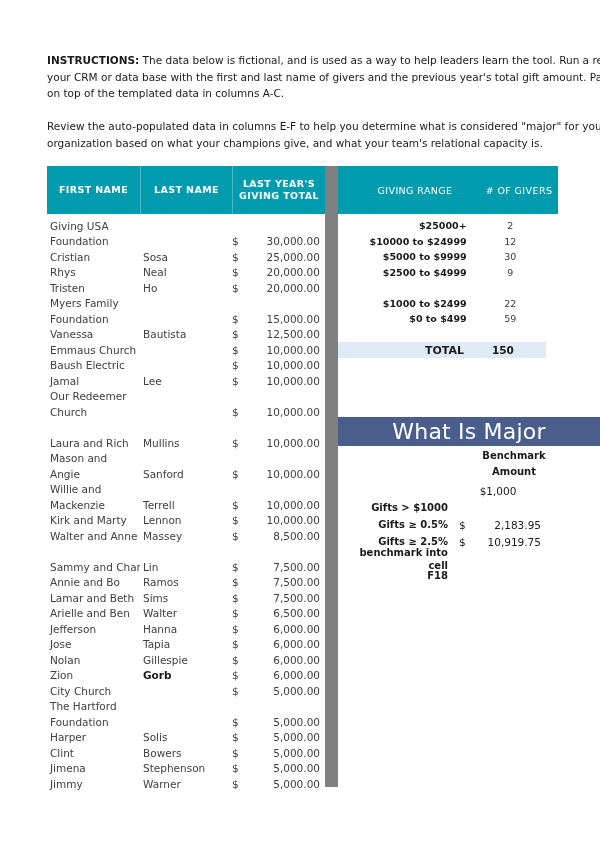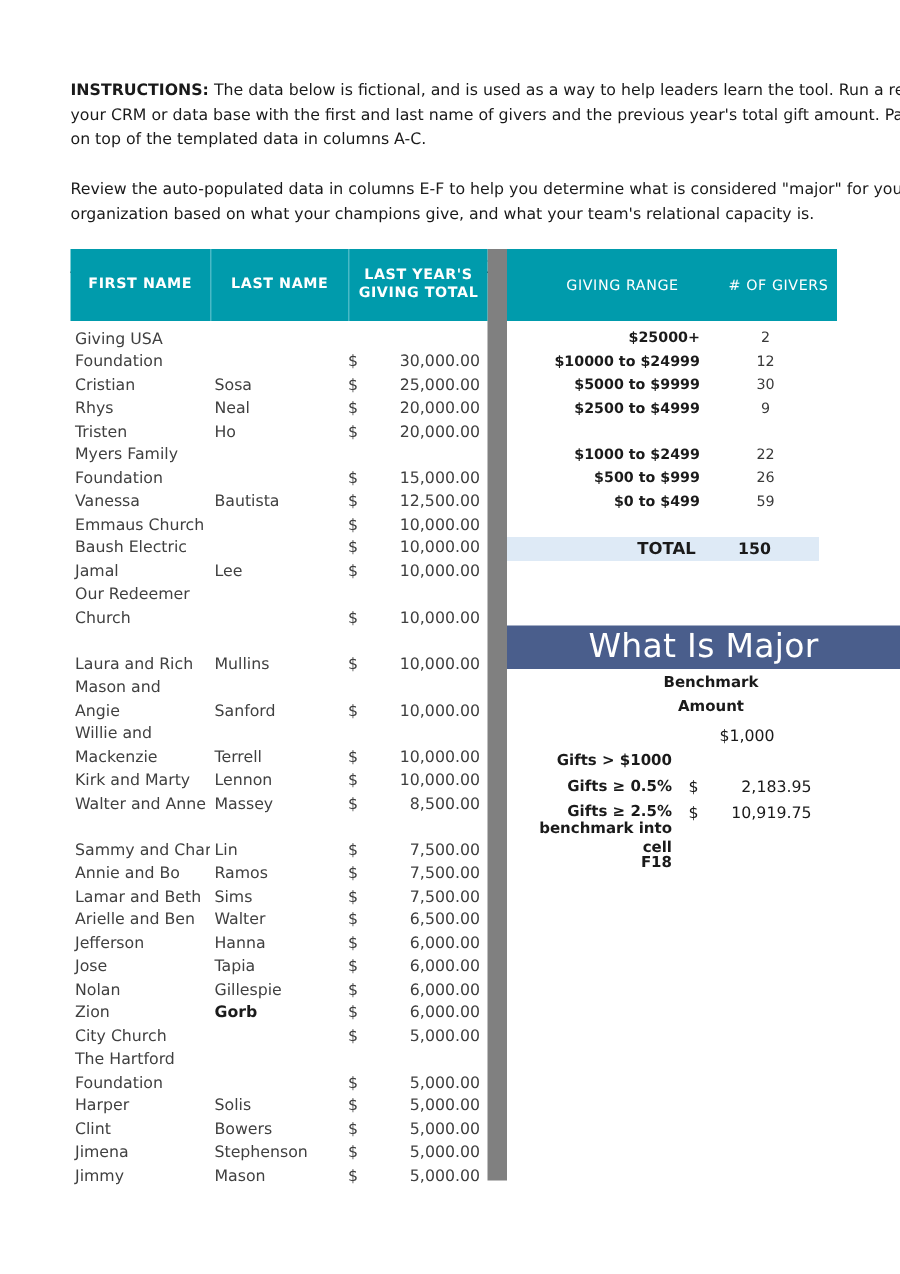--- a/index.html
+++ b/index.html
@@ -174,21 +174,21 @@
     display: flex;
     align-items: center;
     justify-content: center;
     font-size: 22px;
     font-weight: 400;
     letter-spacing: 0.2px;
   }
 
   #benchmark-head {
     position: absolute;
-    left: 428px;
+    left: 468px;
     top: 448px;
     width: 92px;
     text-align: center;
     font-size: 10px;
     font-weight: bold;
     line-height: 15.5px;
     color: #1a1a1a;
   }
 
   #benchmark-rows {
@@ -509,21 +509,21 @@
       <div class="row">
         <div class="c-first">Jimena</div>
         <div class="c-last">Stephenson</div>
         <div class="c-amt">
           <span class="cur">$</span>
           <span class="val">5,000.00</span>
         </div>
       </div>
       <div class="row">
         <div class="c-first">Jimmy</div>
-        <div class="c-last">Mason</div>
+        <div class="c-last">Warner</div>
         <div class="c-amt">
           <span class="cur">$</span>
           <span class="val">5,000.00</span>
         </div>
       </div>
     </div>
 </div>
 
 <div id="right-header">
   <div class="rh-range">GIVING RANGE</div>
@@ -547,24 +547,20 @@
       <div class="r-label">$2500 to $4999</div>
       <div class="r-count">9</div>
     </div>
     <div class="rrow blank">
       <div class="r-label"></div>
       <div class="r-count"></div>
     </div>
     <div class="rrow">
       <div class="r-label">$1000 to $2499</div>
       <div class="r-count">22</div>
-    </div>
-    <div class="rrow">
-      <div class="r-label">$500 to $999</div>
-      <div class="r-count">26</div>
     </div>
     <div class="rrow">
       <div class="r-label">$0 to $499</div>
       <div class="r-count">59</div>
     </div>
     <div class="rrow blank">
       <div class="r-label">&nbsp;</div>
       <div class="r-count">&nbsp;</div>
     </div>
     <div class="rrow total-row">

